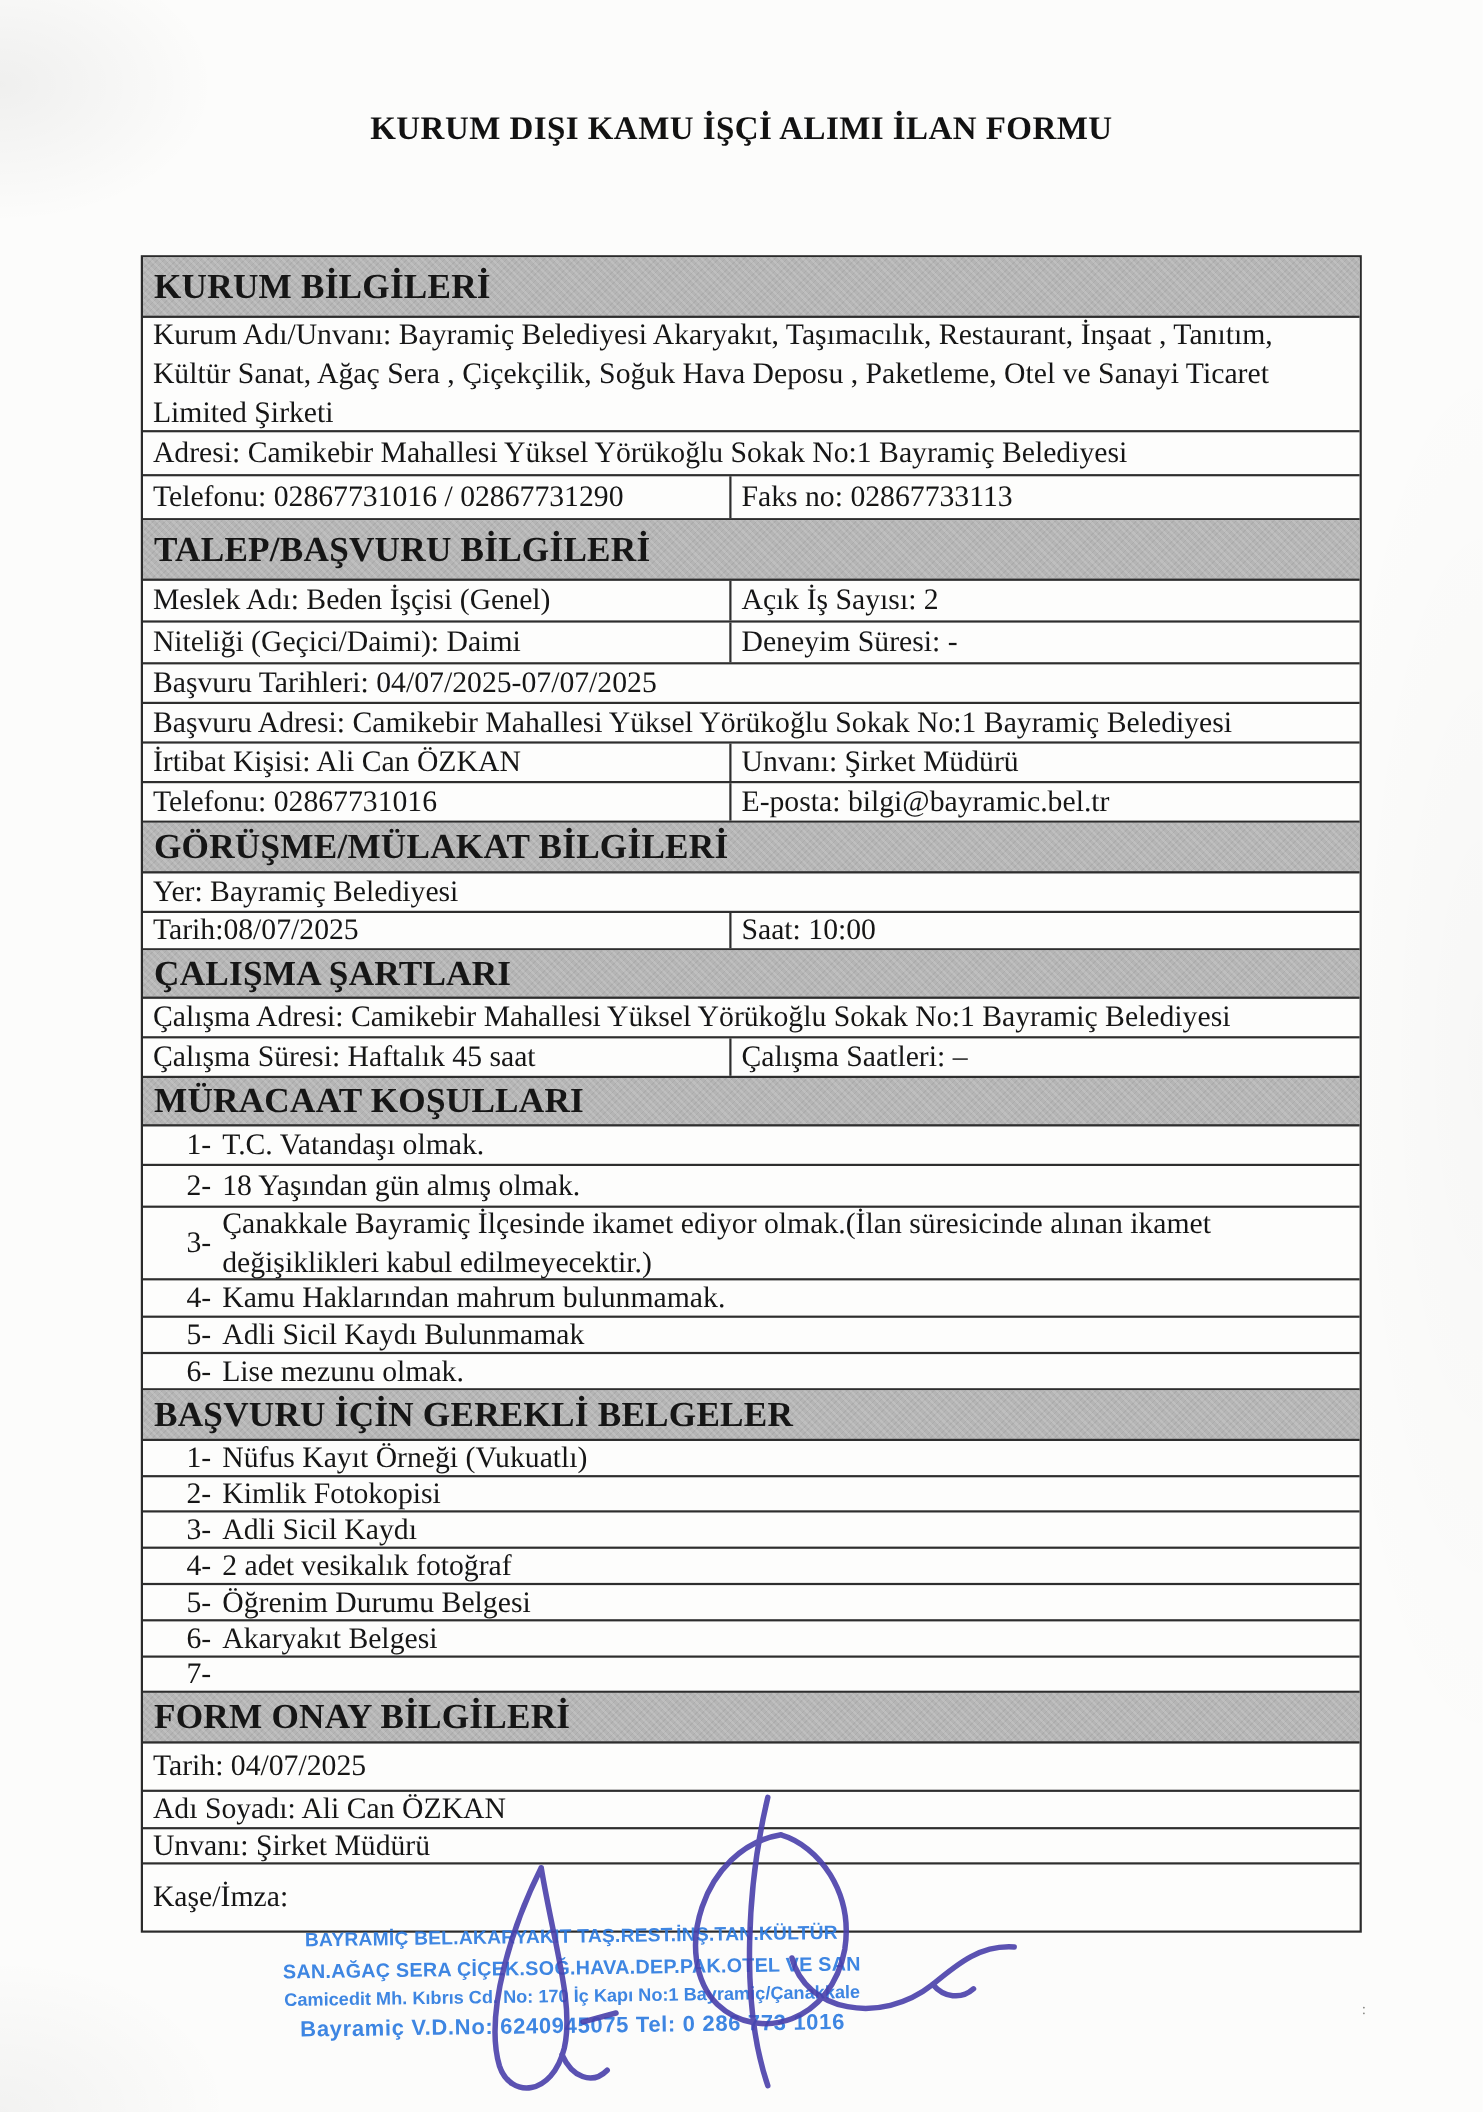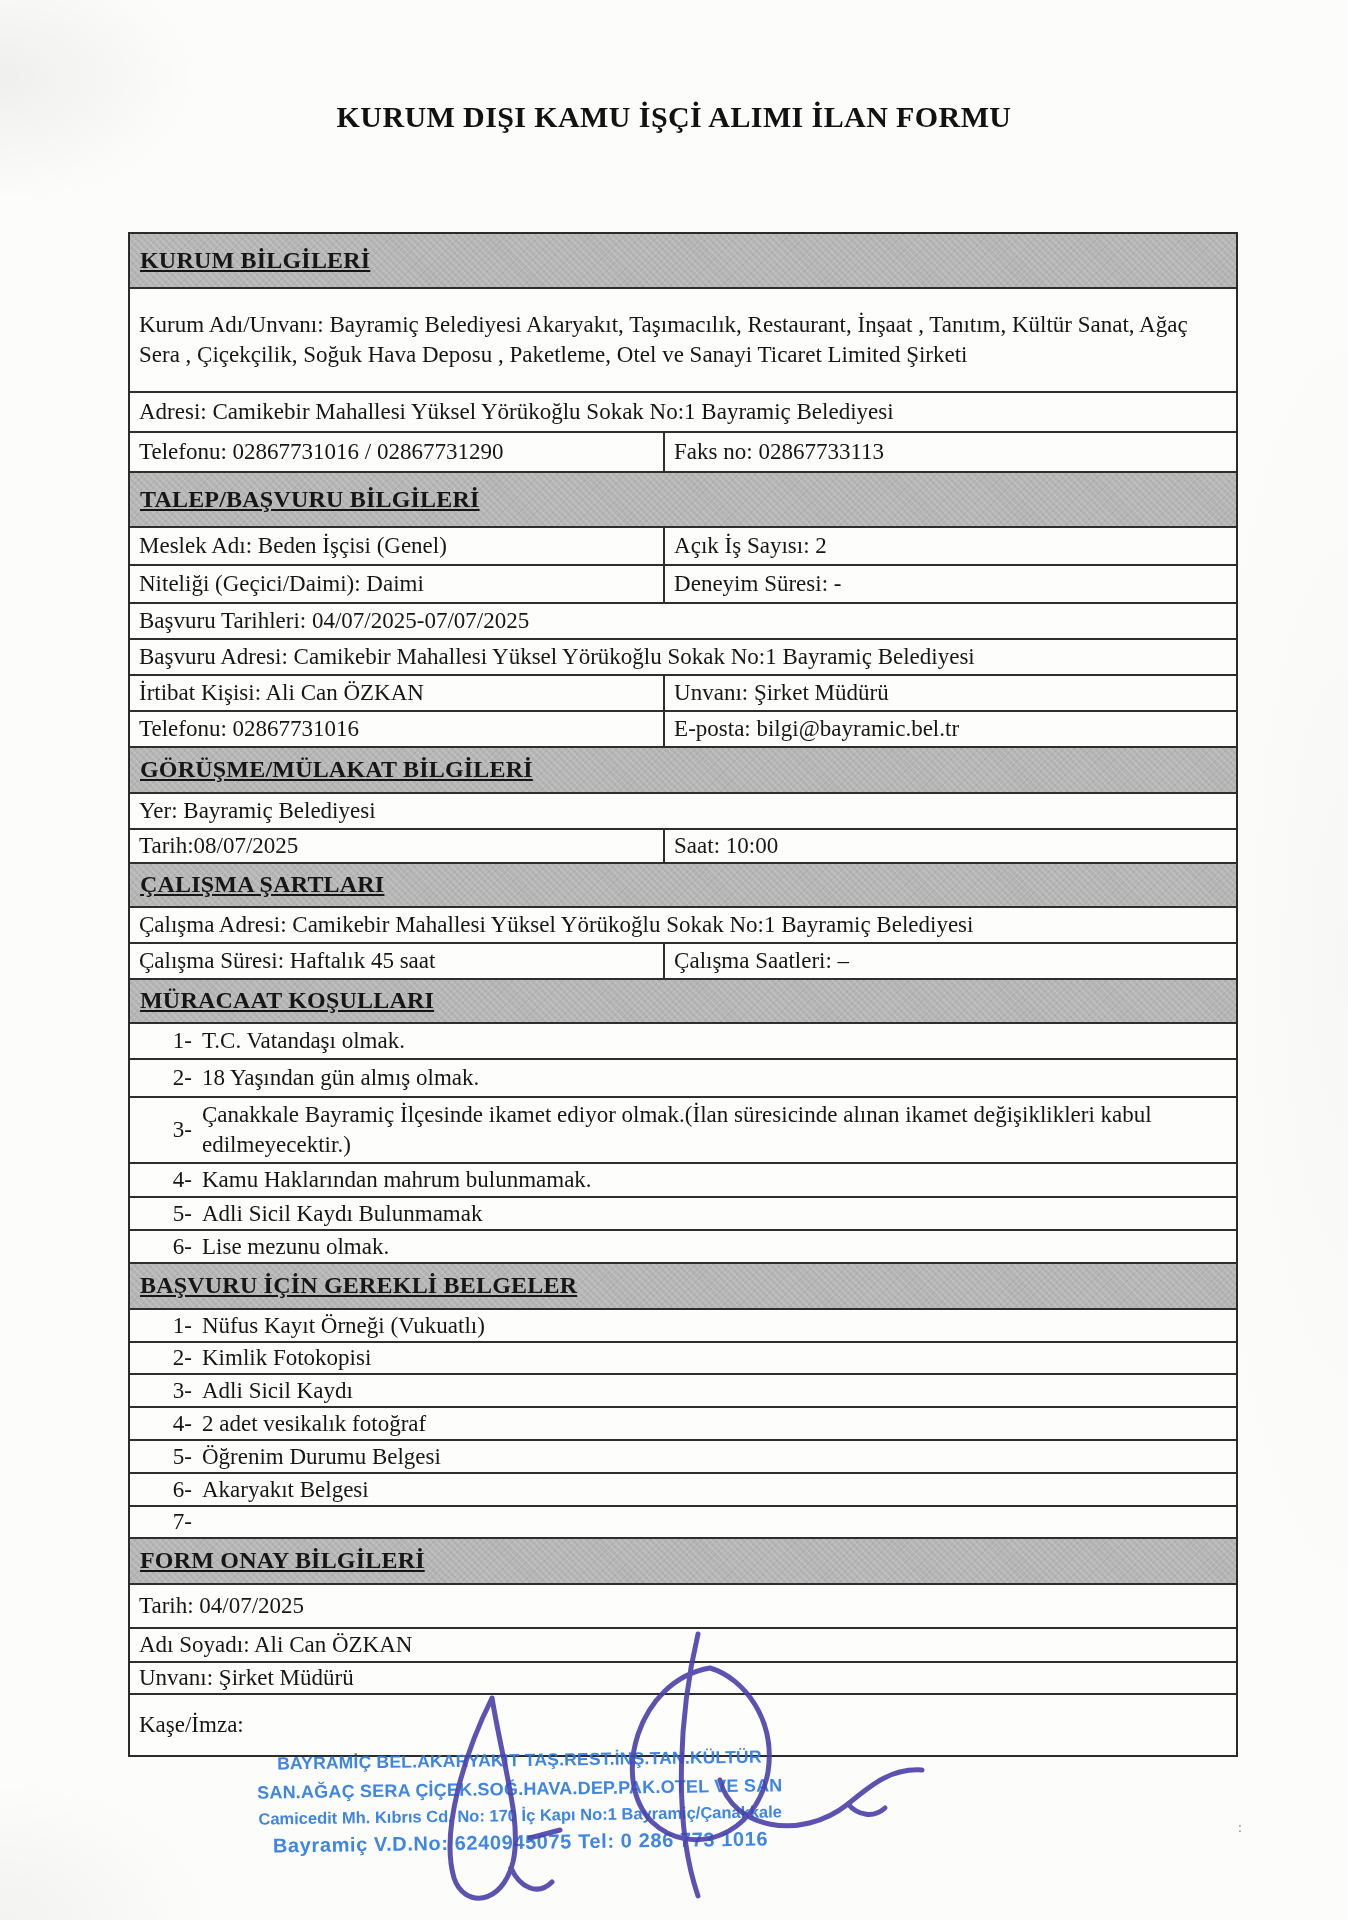--- a/index.html
+++ b/index.html
@@ -20,29 +20,29 @@
     position:absolute;top:100px;left:0;width:100%;text-align:center;
     font-size:30px;font-weight:700;letter-spacing:.4px;color:#121212;
   }
   .doc-table{
     position:absolute;left:128px;top:232px;width:1110px;
     border:2px solid #2b2b2b;box-sizing:border-box;background:#fdfdfc;
   }
   .row{
     display:flex;align-items:center;box-sizing:border-box;
     border-bottom:2px solid #2e2e2e;
-    font-size:23px;line-height:1.3;
+    font-size:27px;line-height:1.3;
   }
   .row:last-child{border-bottom:none;}
   .bar{
     background-color:#b5b5b5;
     background-image:
       repeating-linear-gradient(45deg, rgba(255,255,255,.14) 0 2px, rgba(255,255,255,0) 2px 5px),
       repeating-linear-gradient(-45deg, rgba(0,0,0,.05) 0 1px, rgba(0,0,0,0) 1px 4px);
-    font-weight:700;font-size:24px;letter-spacing:.2px;text-decoration:underline;
+    font-weight:700;font-size:32px;letter-spacing:.2px;
   }
   .bar .bar-label{padding-left:10px;}
   .cell{padding:3px 9px;box-sizing:border-box;}
   .cell.full{flex:1;}
   .cell.lcol{width:48.2%;flex:none;align-self:stretch;display:flex;align-items:center;}
   .cell.rcol{flex:1;align-self:stretch;display:flex;align-items:center;border-left:2px solid #2e2e2e;}
   .num{flex:none;width:72px;text-align:right;padding-right:10px;box-sizing:border-box;}
   .itxt{flex:1;padding-right:10px;}
   .stamp{
     position:absolute;left:240px;top:1752px;width:560px;text-align:center;

